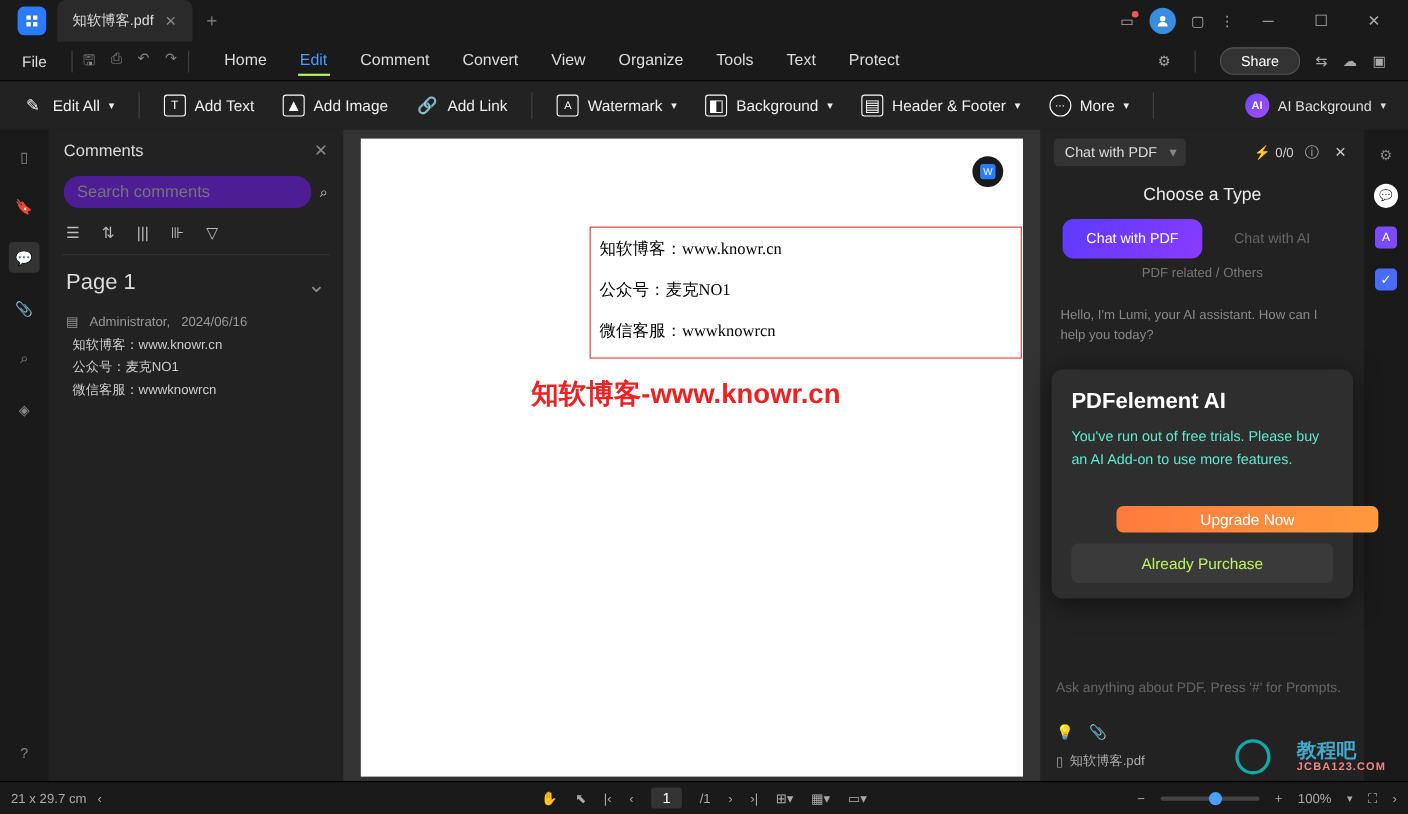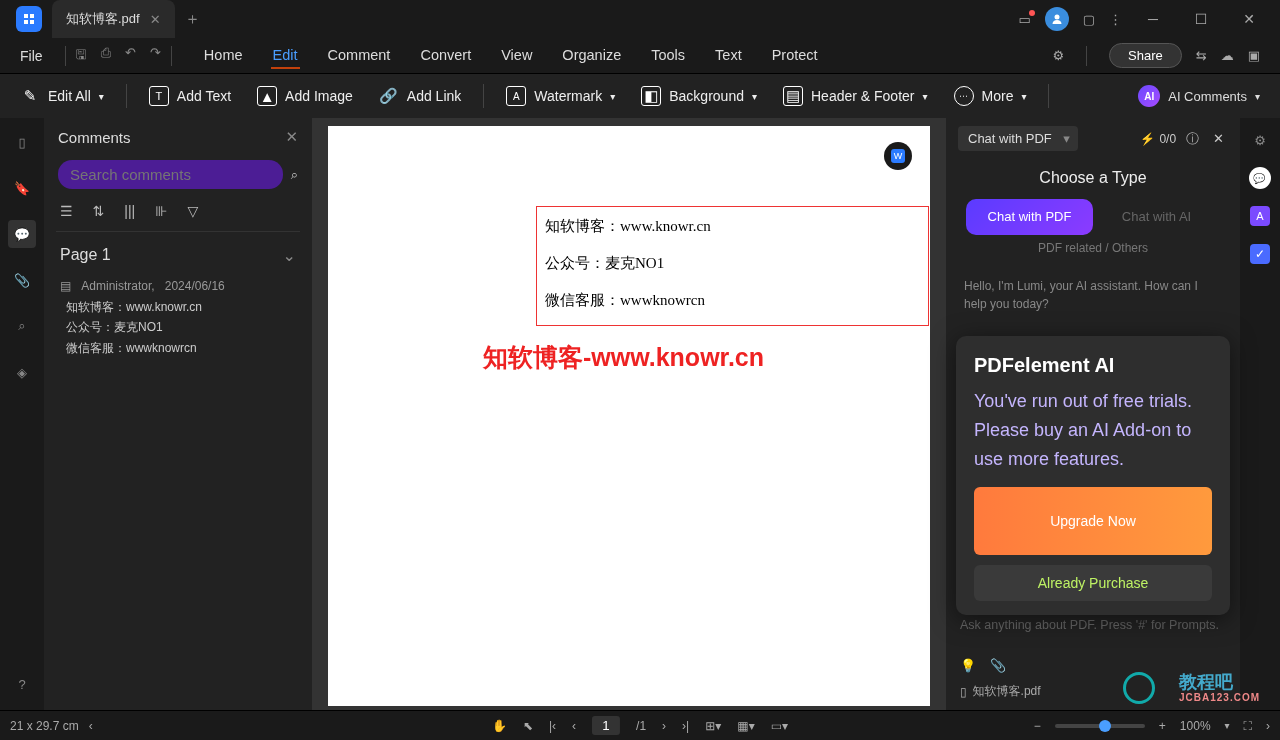--- a/index.html
+++ b/index.html
@@ -12,21 +12,21 @@
 .title-right { margin-left:auto; display:flex; gap:14px; align-items:center; padding-right:14px; color:#aaa; }
 .title-right .win { width:34px; text-align:center; font-size:14px; cursor:pointer; }
 .avatar-circle { width:24px; height:24px; border-radius:50%; background:#3a8dde; display:flex; align-items:center; justify-content:center; color:#fff; font-size:11px; }
 .menubar { height:36px; background:#1a1a1a; display:flex; align-items:center; padding:0 8px; gap:2px; border-bottom:1px solid #000; }
 .menu-file { padding:6px 12px; cursor:pointer; font-size:14px; }
 .menu-divider { width:1px; height:20px; background:#444; margin:0 8px; }
 .mini-icons { display:flex; gap:14px; color:#888; }
 .mini-icons span { cursor:pointer; }
 .main-menu { display:flex; gap:26px; margin-left:20px; font-size:14.5px; }
 .main-menu .mitem { cursor:pointer; padding:4px 2px; }
-.main-menu .active { color:#4a9eff; border-bottom:2px solid #c2410c; }
+.main-menu .active { color:#4a9eff; border-bottom:2px solid #bef264; }
 .menubar-right { margin-left:auto; display:flex; gap:14px; align-items:center; padding-right:12px; }
 .share-btn { background:#333; border:1px solid #555; border-radius:14px; padding:4px 18px; font-size:13px; cursor:pointer; color:#fff; }
 .toolbar { height:44px; background:#222; display:flex; align-items:center; padding:0 10px; gap:6px; }
 .tool-btn { display:flex; align-items:center; gap:8px; padding:6px 10px; cursor:pointer; border-radius:4px; font-size:14px; color:#eee; }
 .tool-btn .ticon { width:20px; height:20px; display:flex; align-items:center; justify-content:center; color:#fff; font-size:15px; }
 .tool-sep { width:1px; height:24px; background:#444; margin:0 6px; }
 .ai-btn { display:flex; align-items:center; gap:8px; padding:6px 10px; cursor:pointer; margin-left:auto;justify-content:flex-end; }
 .ai-icon { width:22px; height:22px; border-radius:50%; background:linear-gradient(135deg,#6b4aff,#a74aff); display:flex; align-items:center; justify-content:center; color:#fff; font-size:10px; font-weight:bold; }
 .workspace { display:flex; height:calc(100% - 38px - 36px - 44px - 30px); }
 .leftrail { width:44px; background:#1a1a1a; display:flex; flex-direction:column; align-items:center; padding-top:10px; gap:18px; color:#888; }
@@ -35,21 +35,21 @@
 .leftrail .rail-bottom { margin-top:auto; margin-bottom:12px; }
 .comments-panel { width:268px; background:#222; display:flex; flex-direction:column; }
 .cp-header { display:flex; align-items:center; padding:10px 14px; font-size:15px; font-weight:500; }
 .cp-close { margin-left:auto; color:#888; cursor:pointer; }
 .cp-search { display:flex; gap:8px; padding:4px 14px 10px; }
 .cp-search input { flex:1; background:#4c1d95; border:none; border-radius:14px; padding:6px 12px; color:#ccc; font-size:15px; outline:none; }
 .cp-search .si { color:#ccc; display:flex; align-items:center; cursor:pointer; }
 .cp-tools { display:flex; gap:20px; padding:4px 16px 12px; color:#bbb; font-size:14px; }
 .cp-tools span { cursor:pointer; }
 .cp-sep { height:1px; background:#333; margin:0 12px; }
-.cp-page { display:flex; padding:14px 16px 8px; font-size:16px; cursor:pointer; }
+.cp-page { display:flex; padding:14px 16px 8px; font-size:20px; cursor:pointer; }
 .cp-page .chev { margin-left:auto; color:#888; }
 .cp-item { padding:6px 16px; font-size:12px; color:#ccc; }
 .cp-meta { display:flex; gap:10px; align-items:center; color:#999; margin-bottom:4px; }
 .cp-note { padding-left:6px; line-height:1.7; }
 .docarea { flex:1; background:#333; position:relative; display:flex; justify-content:center; padding:8px 4px 4px 4px; overflow:hidden; }
 .page { width:602px; height:100%; background:#fff; position:relative; color:#000; }
 .page .badge { position:absolute; top:16px; right:18px; width:28px; height:28px; border-radius:50%; background:#1a1a1a; display:flex; align-items:center; justify-content:center; }
 .page .badge-inner { width:14px; height:14px; border-radius:3px; background:#2b7bff; color:#fff; font-size:9px; display:flex; align-items:center; justify-content:center; }
 .page .redbox { position:absolute; top:80px; left:208px; width:393px; height:120px; border:1px solid #e33; padding:10px 8px; }
 .page .redbox p { font-size:15px; margin-bottom:18px; font-family:"SimSun",serif; }
@@ -63,22 +63,22 @@
 .ai-header .close-x { color:#ccc; cursor:pointer; padding:0 4px; }
 .ai-title { text-align:center; padding:10px 0 12px; font-size:16px; color:#eee; }
 .ai-toggle { display:flex; justify-content:center; gap:0; padding:0 20px 6px; }
 .ai-toggle-btn { flex:1; padding:10px 4px; text-align:center; border-radius:10px; font-size:13px; line-height:1.2; cursor:pointer; }
 .ai-toggle-btn.active { background:linear-gradient(135deg,#5b3bff,#8b3bff); color:#fff; }
 .ai-toggle-btn.inactive { color:#666; }
 .ai-sub { text-align:center; font-size:12px; color:#777; margin-bottom:14px; }
 .ai-msg { padding:8px 18px; font-size:12px; color:#888; line-height:1.5; }
 .ai-popup { position:absolute; top:218px; left:10px; right:10px; background:#2e2e2e; border-radius:10px; padding:18px 18px 14px; box-shadow:0 4px 24px rgba(0,0,0,0.5); }
 .ai-popup h3 { font-size:20px; color:#fff; margin-bottom:10px; }
-.ai-popup p { font-size:18px; color:#c4b5fd; line-height:1.6; margin-bottom:14px; }
-.ai-upgrade { background:linear-gradient(90deg,#ff7a3d,#ff9a3d); color:#fff; border:none; border-radius:6px; padding:26px; width:100%; font-size:14px; font-weight:500; cursor:pointer; margin-bottom:10px; }
+.ai-popup p { font-size:13px; color:#5eead4; line-height:1.6; margin-bottom:31px; }
+.ai-upgrade { background:linear-gradient(90deg,#ff7a3d,#ff9a3d); color:#fff; border:none; border-radius:6px; padding:4px; width:100%; font-size:14px; font-weight:500; cursor:pointer; margin-bottom:10px;margin-left:41px; }
 .ai-already { background:#3a3a3a; color:#bef264; border:none; border-radius:6px; padding:10px; width:100%; font-size:14px; cursor:pointer; }
 .ai-input-area { margin-top:auto; padding:10px 14px; }
 .ai-input-row { color:#666; font-size:12.5px; padding:8px 0; }
 .ai-bottom-icons { display:flex; gap:14px; padding:8px 14px 4px; color:#888; }
 .ai-file { display:flex; align-items:center; gap:6px; padding:6px 14px 10px; color:#aaa; font-size:12px; }
 .rightrail { width:40px; background:#1a1a1a; display:flex; flex-direction:column; align-items:center; padding-top:10px; gap:14px; }
 .rightrail .rr { width:24px; height:24px; cursor:pointer; display:flex; align-items:center; justify-content:center; }
 .statusbar { height:30px; background:#1a1a1a; display:flex; align-items:center; padding:0 10px; color:#aaa; font-size:12px; border-top:1px solid #000; }
 .stat-left { display:flex; gap:6px; align-items:center; }
 .stat-center { position:absolute; left:50%; transform:translateX(-50%); display:flex; gap:16px; align-items:center; }
@@ -190,21 +190,21 @@
     <span style="font-size:10px;">▾</span>
   </div>
   <div class="tool-btn">
     <span class="ticon" style="border:1.5px solid #fff;border-radius:50%;font-size:9px;">⋯</span>
     <span>More</span>
     <span style="font-size:10px;">▾</span>
   </div>
   <span class="tool-sep"></span>
   <div class="ai-btn">
     <div class="ai-icon">AI</div>
-    <span>AI Comments</span>
+    <span>AI Background</span>
     <span style="font-size:10px;">▾</span>
   </div>
 </div>
 
 <div class="workspace">
 
   <div class="leftrail">
     <div class="rail-item">▯</div>
     <div class="rail-item">🔖</div>
     <div class="rail-item active">💬</div>

